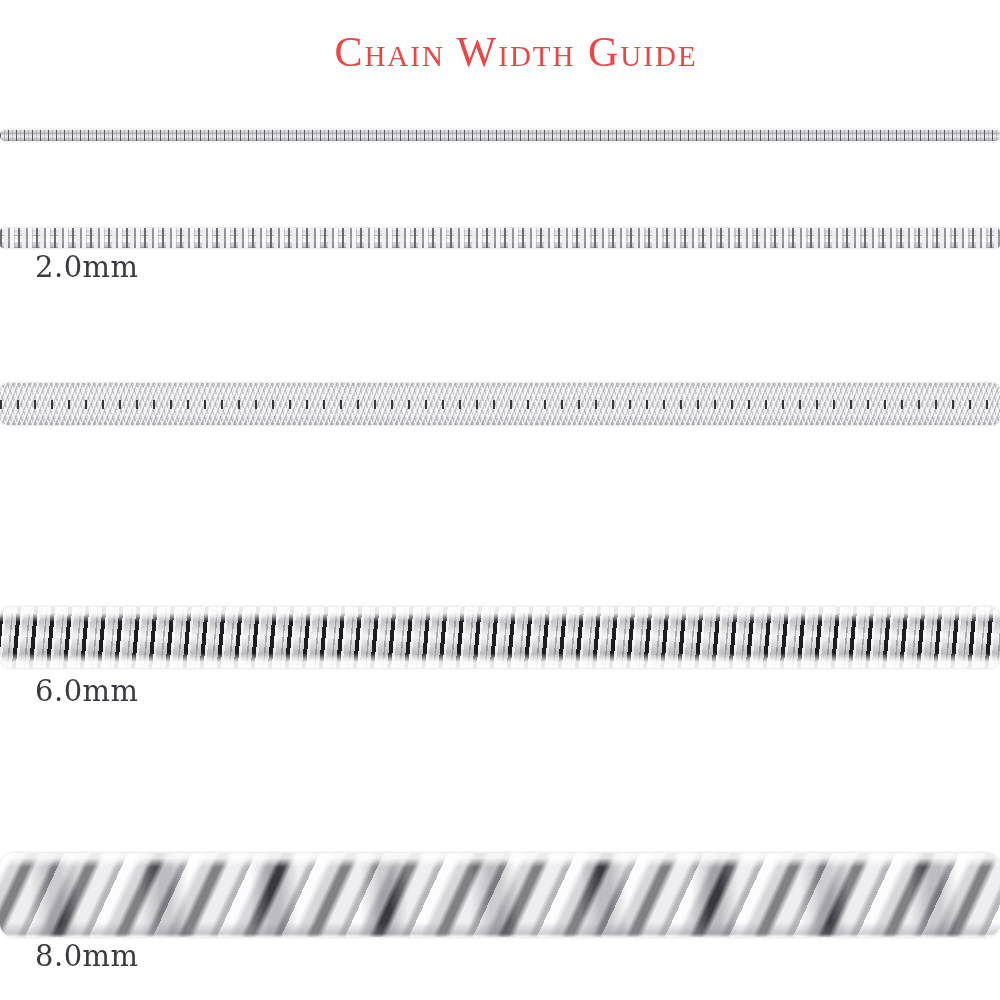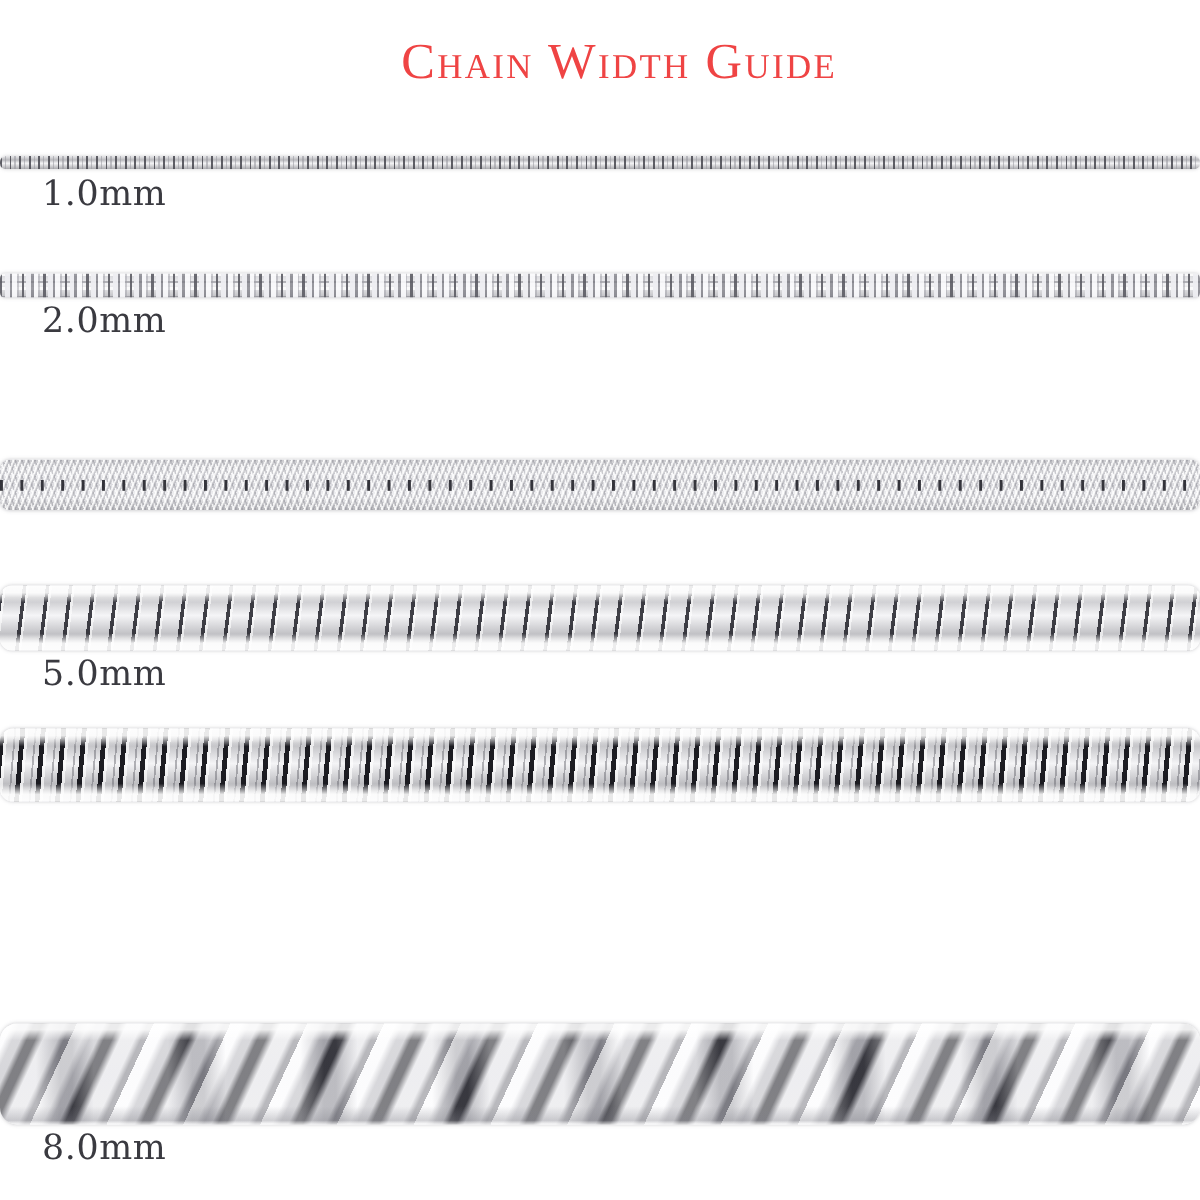--- a/index.html
+++ b/index.html
@@ -213,40 +213,36 @@
 </style>
 </head>
 <body>
 
 <div class="page">
 
   <h1 class="title">Chain Width Guide</h1>
 
   <div class="row row-1">
     <div class="chain chain-box-xs"></div>
-    <span class="size-label">1.0mm</span>
   </div>
 
   <div class="row row-2">
     <div class="chain chain-box-sm"></div>
     <span class="size-label">2.0mm</span>
   </div>
 
 
   <div class="row row-4">
     <div class="chain chain-snake-md"></div>
   </div>
 
-  <div class="row row-5">
-    <div class="chain chain-snake-lg"></div>
-    <span class="size-label">5.0mm</span>
-  </div>
 
   <div class="row row-6">
     <div class="chain chain-snake-xl"></div>
+    <span class="size-label">6.0mm</span>
   </div>
 
 
   <div class="row row-8">
     <div class="chain chain-rope-lg"></div>
     <span class="size-label">8.0mm</span>
   </div>
 
 </div>
 

